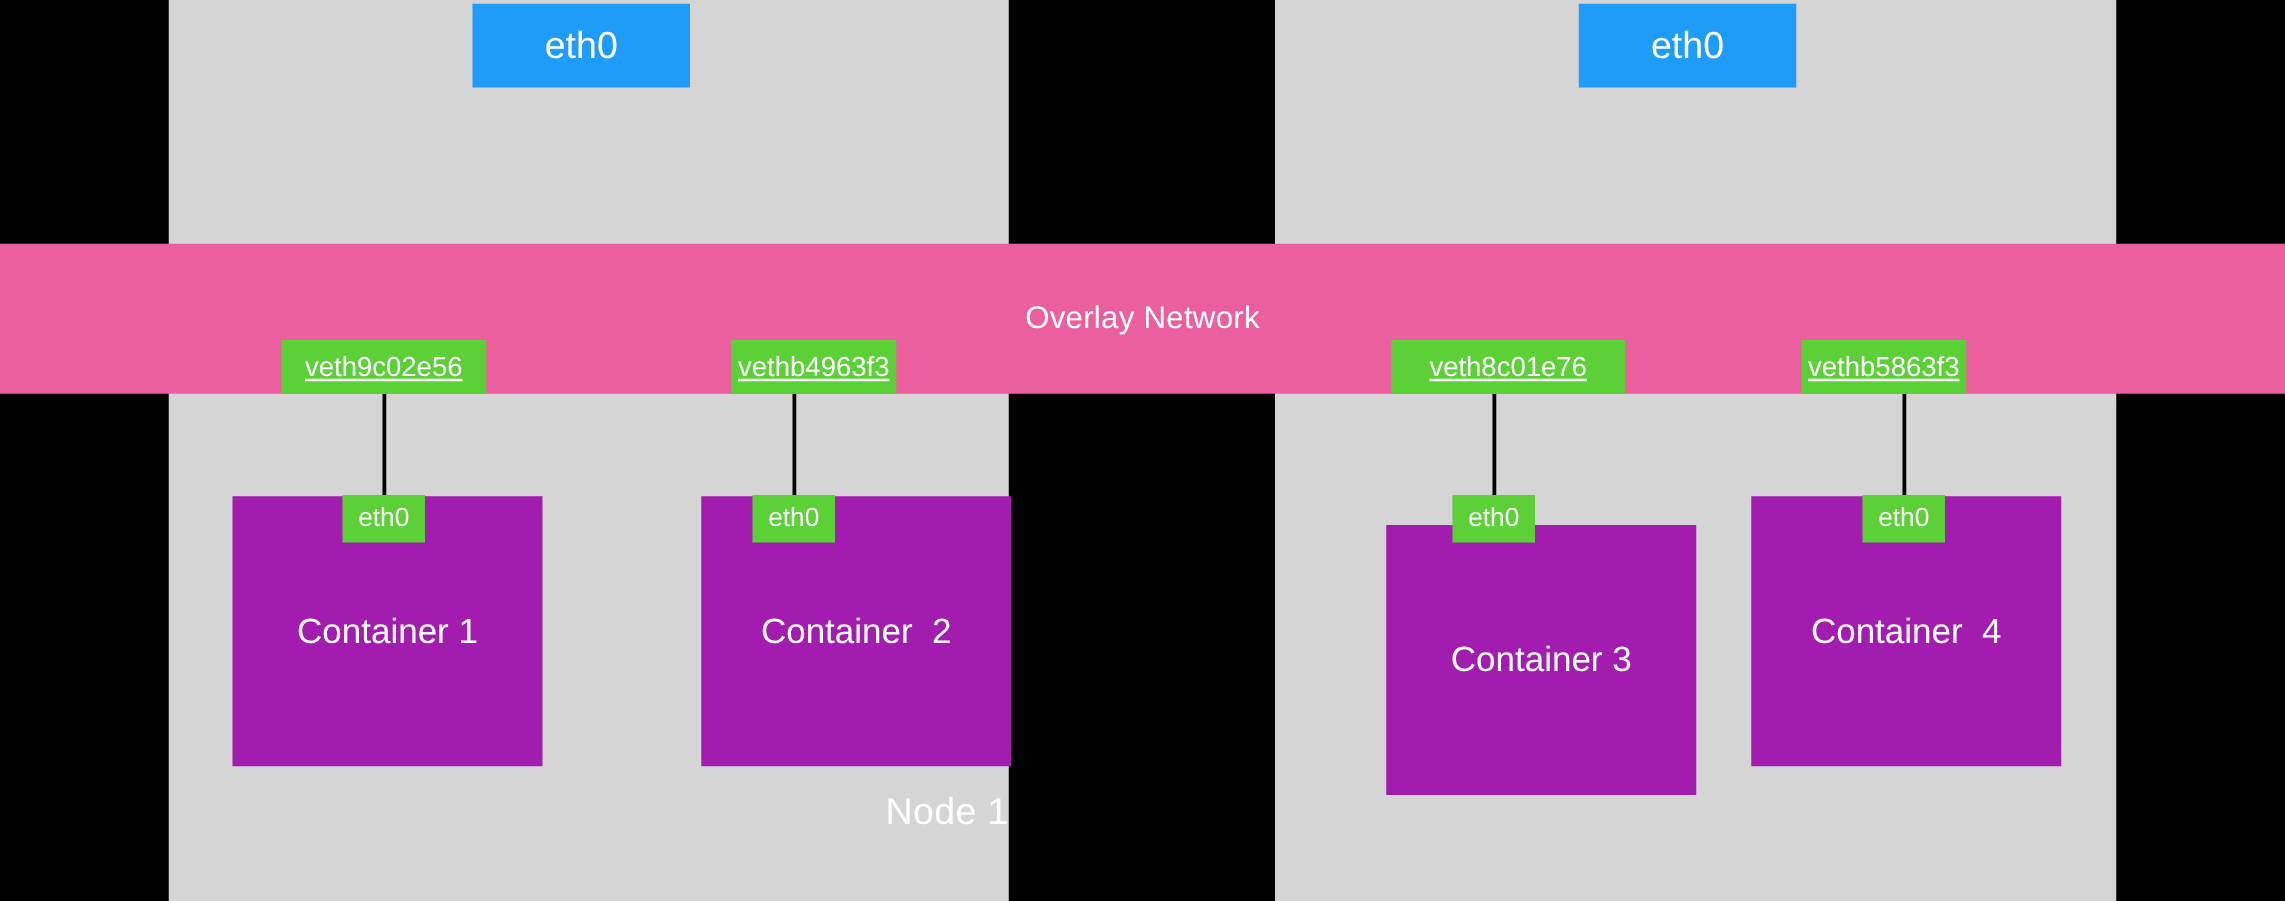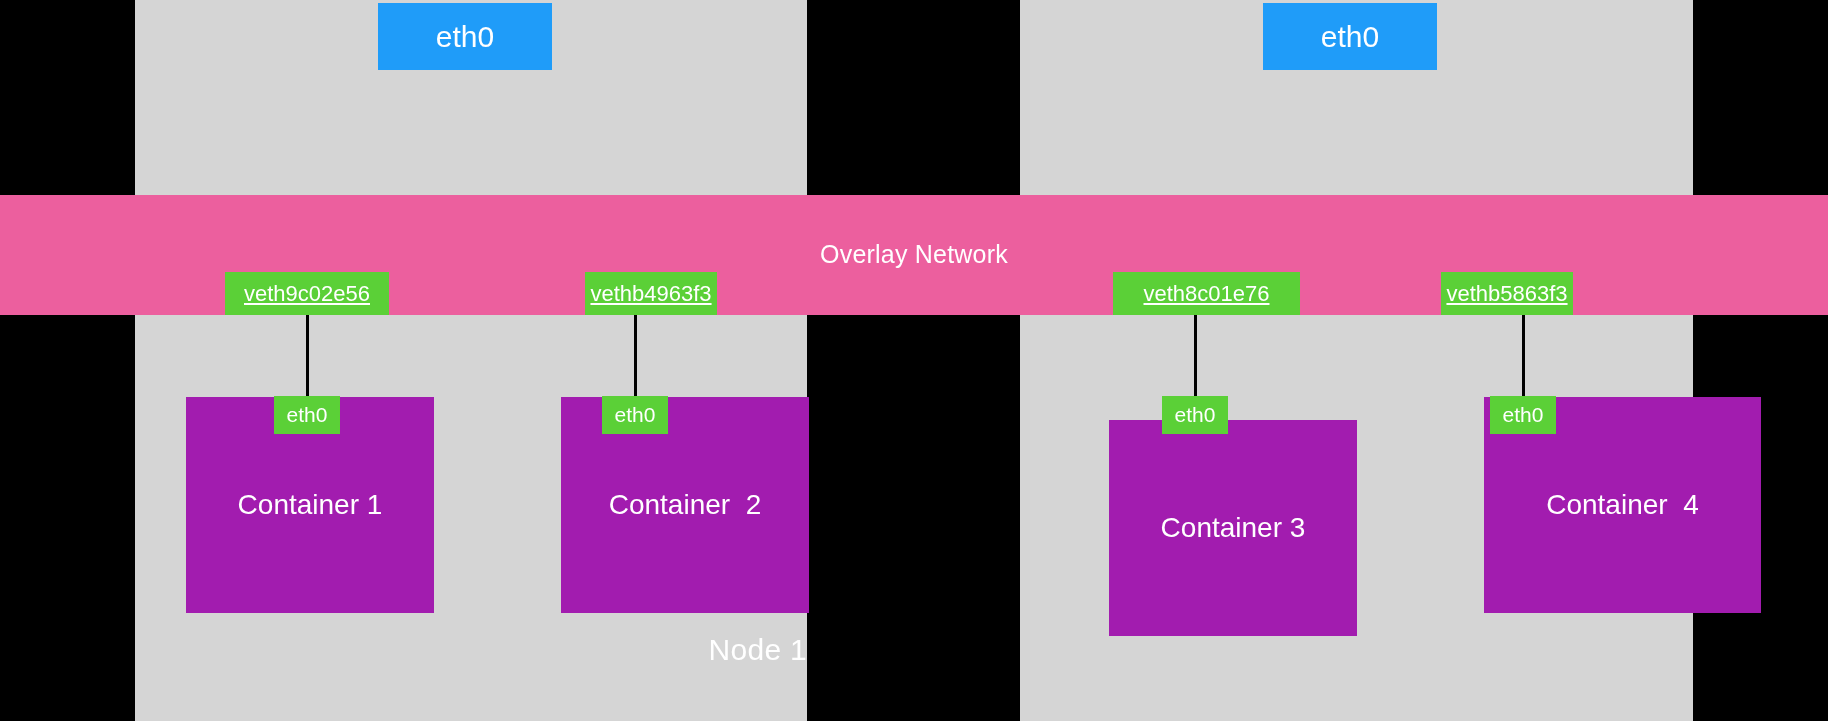--- a/index.html
+++ b/index.html
@@ -124,21 +124,21 @@
     position: absolute;
     top: 397px;
     width: 248px;
     height: 216px;
     background: #a21caf;
     z-index: 1;
   }
   #container-box-1 { left: 186px; }
   #container-box-2 { left: 513px; margin-left: 48px; }
   #container-box-3 { left: 1109px; margin-top: 23px; }
-  #container-box-4 { left: 1484px; padding-left: 29px; }
+  #container-box-4 { left: 1401px; }
 
   .container-name {
     position: absolute;
     left: 0;
     right: 0;
     top: 91px;
     text-align: center;
     color: #ffffff;
     font-size: 28px;
     line-height: 34px;

